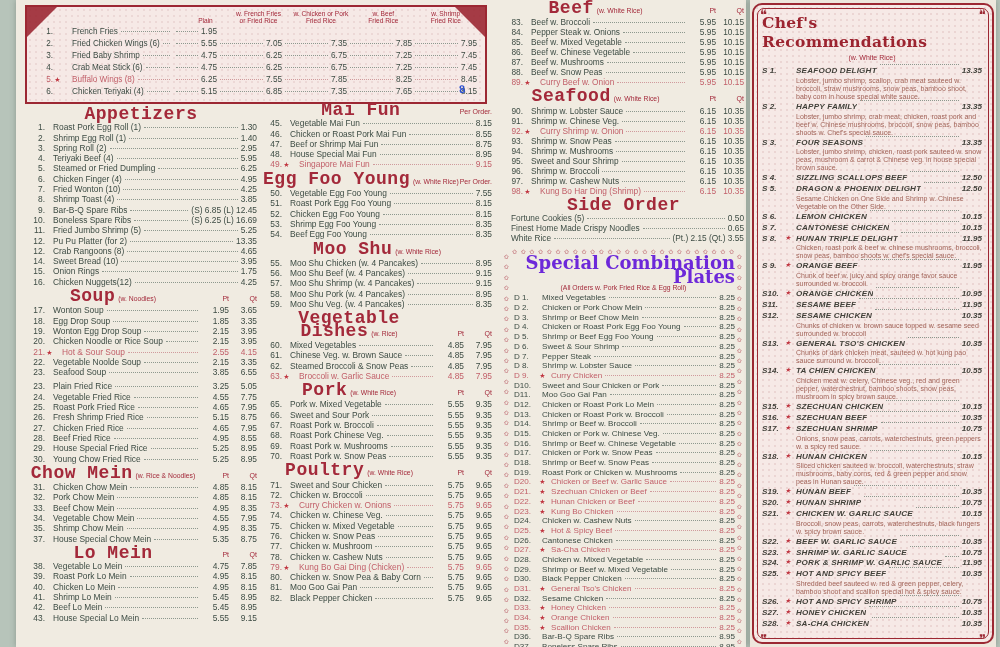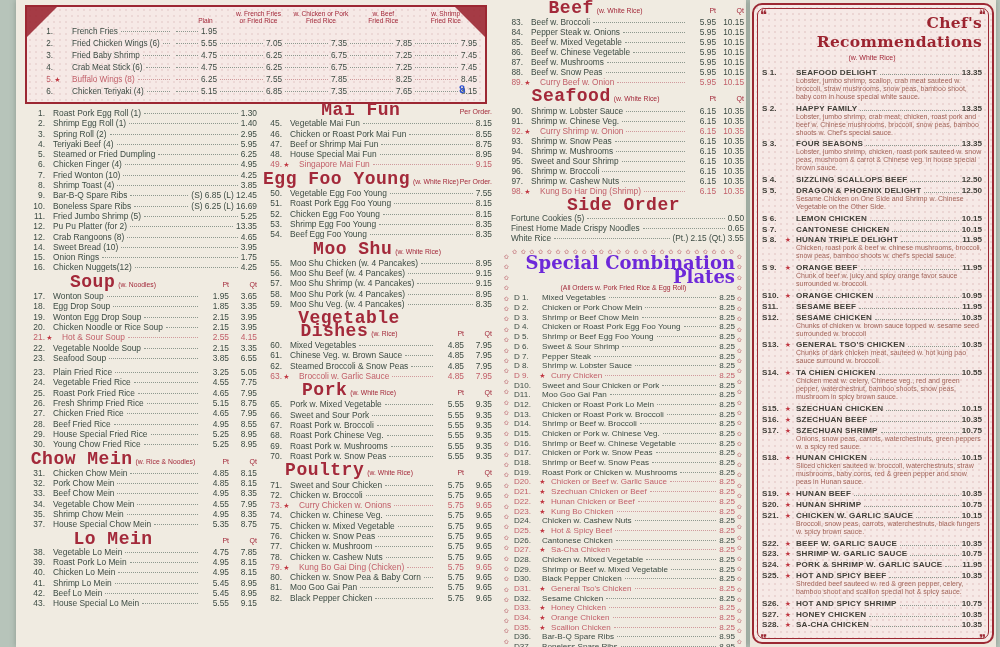--- a/index.html
+++ b/index.html
@@ -70,23 +70,23 @@
   .combo-sub{text-align:center;color:var(--red);font-size:6.8px;line-height:8.5px;margin-bottom:1px;}
   
   .chefs{position:absolute;left:752px;top:3px;width:242px;height:641px;background:var(--pink);
     background-image:radial-gradient(#ebd5d3 18%,transparent 20%);background-size:6px 6px;
     border:2px solid #9c2833;border-radius:10px;padding:8px 10px 4px 8px;}
   .chefs::before{content:"";position:absolute;inset:3px;border:1px solid #9c2833;border-radius:7px;pointer-events:none;}
   .curl{position:absolute;color:#9c2833;font-size:13px;line-height:10px;}
   .curl.c1{left:6px;top:5px;} .curl.c2{right:6px;top:5px;transform:scaleX(-1);}
   .curl.c3{left:6px;bottom:4px;transform:scaleY(-1);} .curl.c4{right:6px;bottom:4px;transform:scale(-1,-1);}
   .curl::before{content:"\275D";}
-  .chef-title{font-family:"DejaVu Serif",serif;font-weight:bold;color:#9c2430;font-size:15.5px;text-align:right;line-height:19px;letter-spacing:.3px;}
+  .chef-title{font-family:"DejaVu Serif",serif;font-weight:bold;color:#9c2430;font-size:15.5px;text-align:left;line-height:19px;letter-spacing:.3px;}
   .chef-note{text-align:center;color:var(--red);font-size:7px;line-height:14px;margin-bottom:1px;}
-  .chef-row{display:flex;align-items:flex-end;min-height:10.8px;font-size:8.1px;}
+  .chef-row{display:flex;align-items:flex-start;min-height:10.8px;font-size:8.1px;font-style:italic;}
   .chef-row .mnum{width:22px;text-align:left;font-weight:bold;color:var(--chefink);}
   .chef-row .mstar{width:8px;}
   .chef-row .mname{margin-left:4px;font-weight:bold;color:var(--chefink);letter-spacing:.2px;}
   .chef-row .mpr{font-weight:bold;color:var(--chefink);}
   .chef-desc{padding-left:34px;color:var(--desc);font-size:7px;line-height:8px;margin-bottom:1px;}
 </style>
 </head>
 <body>
 
 <div class="paper">
@@ -251,20 +251,23 @@
           <span class="tt-cell">
             <span class="dots"></span>
             <span class="v">8.15<span class="hw">8</span></span>
           </span>
         </div>
       </div>
   </div>
 
   <div class="mcol" id="col1">
       <div class="msec">
+        <div class="shead">
+          <span class="smid"><span class="stitle">Appetizers</span></span>
+        </div>
         <div class="mrow">
           <span class="mnum">1.</span>
           <span class="mname">Roast Pork Egg Roll (1)</span>
           <span class="dots"></span>
           <span class="mpr">1.30</span>
         </div>
         <div class="mrow">
           <span class="mnum">2.</span>
           <span class="mname">Shrimp Egg Roll (1)</span>
           <span class="dots"></span>

